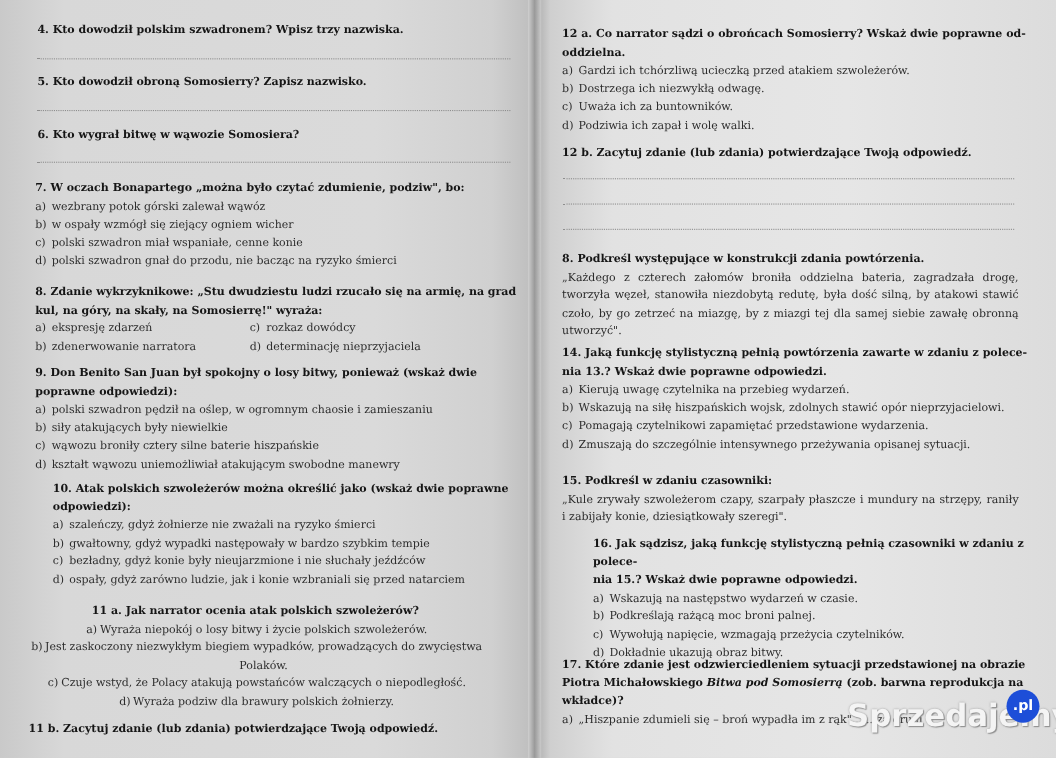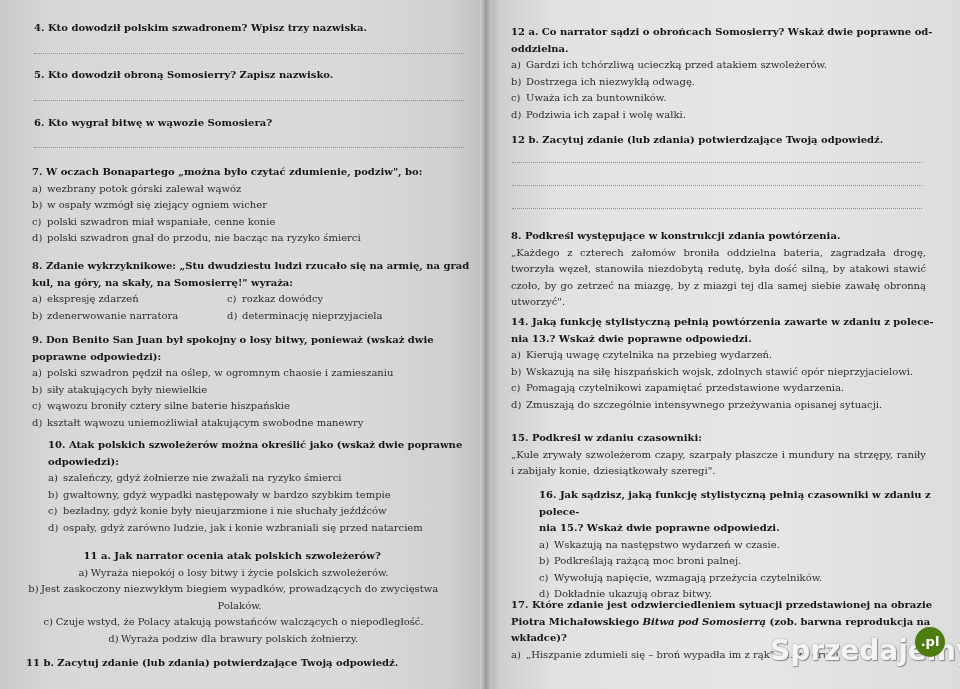--- a/index.html
+++ b/index.html
@@ -39,21 +39,21 @@
   }
   .grid2 { display:grid; grid-template-columns: 195px 200px; }
   .watermark {
     position:absolute; left:770px; top:634px;
     font-family:"DejaVu Sans", sans-serif; font-weight:bold; font-size:28px;
     color:#f4f4f4; letter-spacing:0px;
     text-shadow: 0 0 2px #9a9a9a, 1px 1px 1px #8a8a8a;
   }
   .wm-badge {
     position:absolute; left:915px; top:627px; width:30px; height:30px; border-radius:50%;
-    background:#4d7c0f; color:#fff; font-family:"DejaVu Sans", sans-serif; font-weight:bold;
+    background:#1d4ed8; color:#fff; font-family:"DejaVu Sans", sans-serif; font-weight:bold;
     font-size:13px; line-height:30px; text-align:center;
   }
 </style>
 </head>
 <body>
 
 <div class="page page-left"></div>
 <div class="page page-right"></div>
 <div class="gutter"></div>
 

